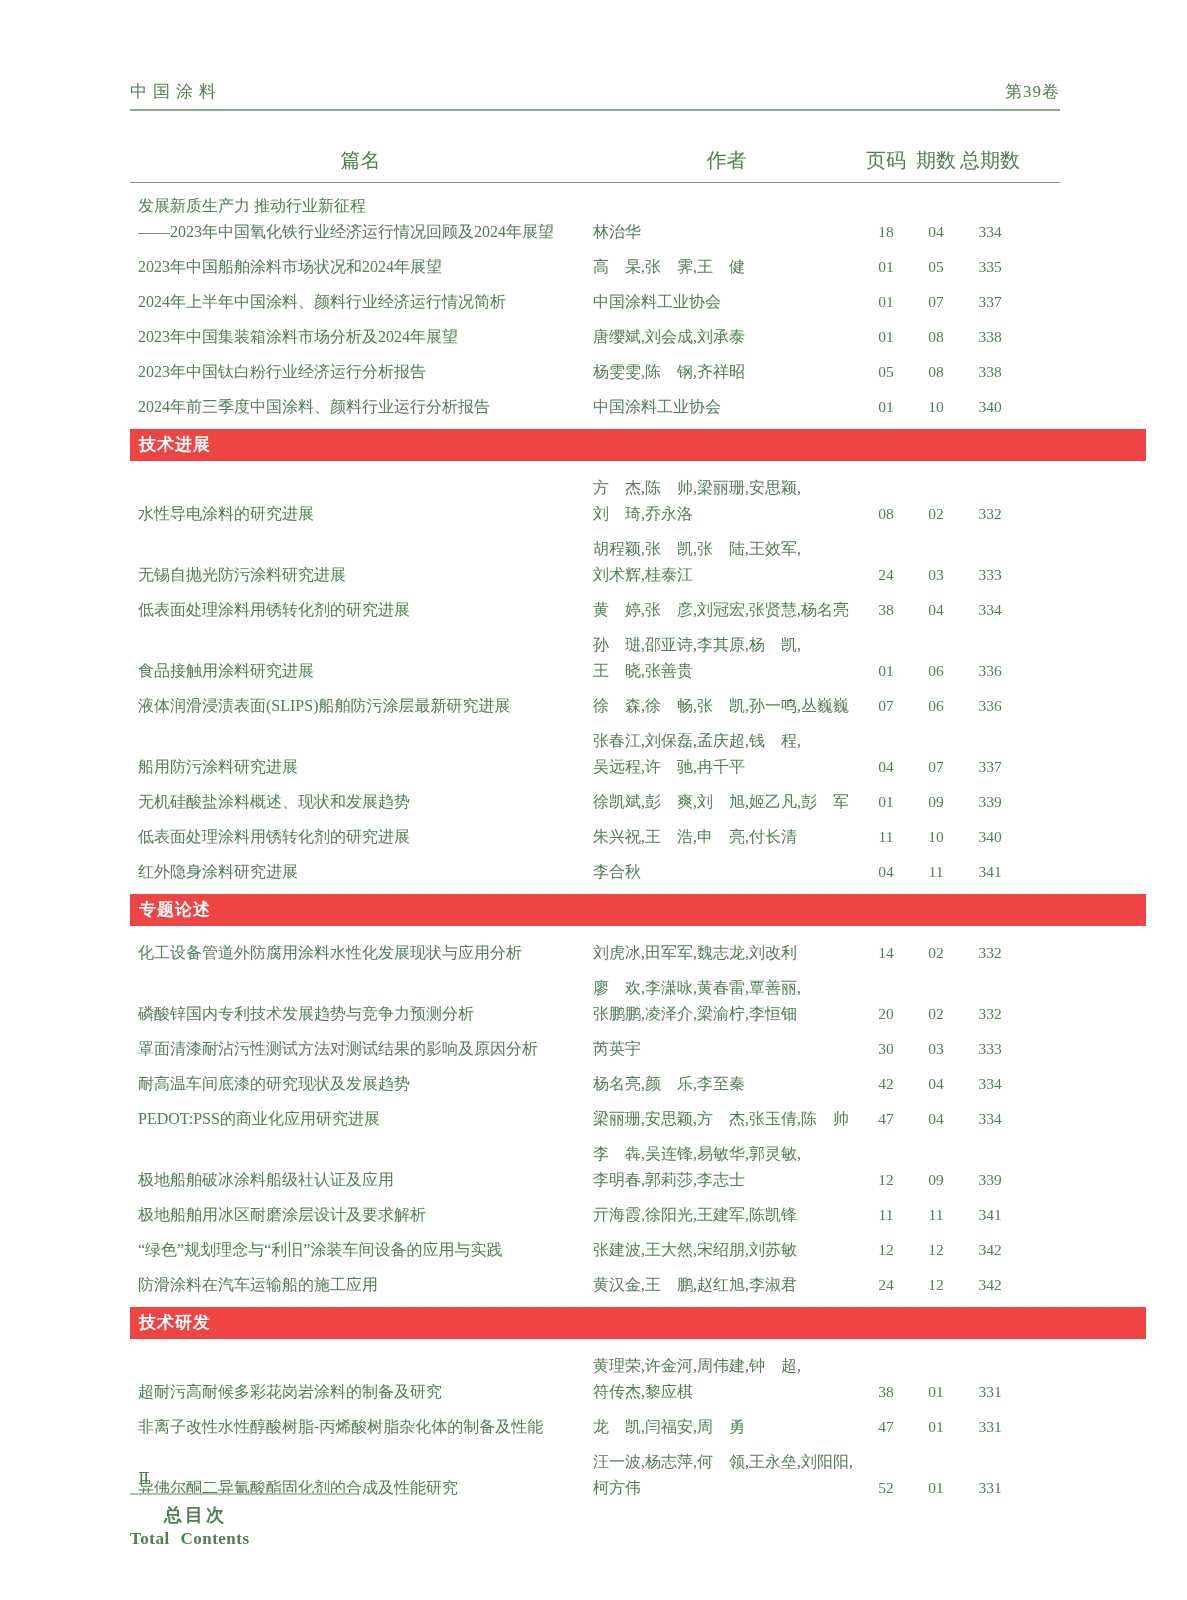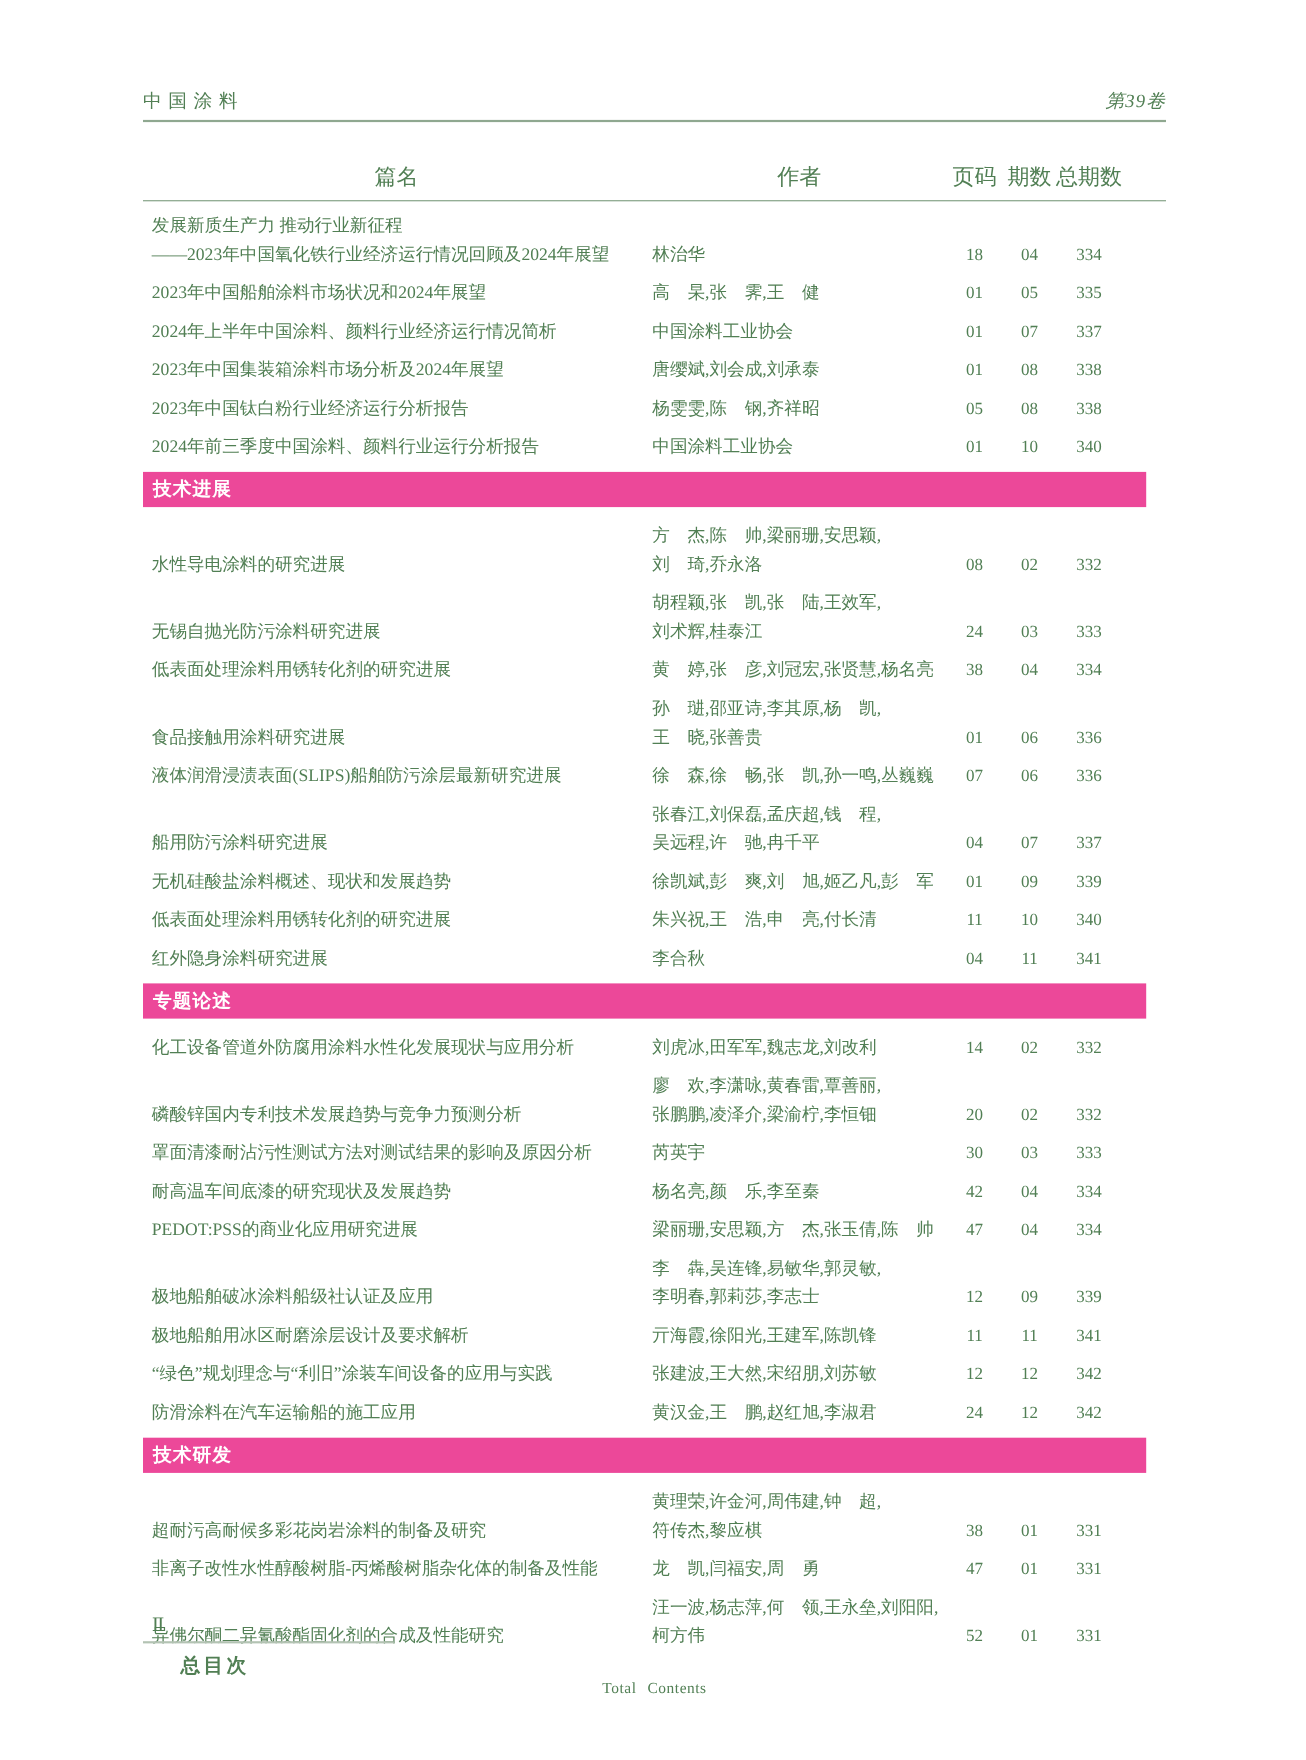--- a/index.html
+++ b/index.html
@@ -4,48 +4,48 @@
 <style>
   html,body{margin:0;padding:0;}
   body{
     width:1187px;height:1600px;position:relative;background:#ffffff;overflow:hidden;
     font-family:"Liberation Serif","DejaVu Serif",serif;
   }
   .page{position:absolute;left:130px;top:0;width:930px;height:1600px;color:#517f54;}
   
   .jheader{display:flex;justify-content:space-between;align-items:flex-end;padding-top:80px;font-size:17px;}
   .journal-name{letter-spacing:6px;}
-  .volume{letter-spacing:1px;font-style:italic;}
+  .volume{letter-spacing:1px;}
   .rule-top{height:2px;background:#8fa890;margin-top:6px;}
   
   .col-headers{display:flex;margin-top:36px;font-size:20px;padding-left:8px;padding-right:40px;}
   .rule-sub{height:1px;background:#7b9b7d;margin-top:8px;}
   
   .c-title{width:455px;padding-right:10px;box-sizing:border-box;}
   .c-author{flex:1;}
   .c-page{width:52px;text-align:center;}
   .c-issue{width:48px;text-align:center;}
   .c-total{width:60px;text-align:center;}
   .col-headers .c-title,.col-headers .c-author{text-align:center;}
   
   .toc-body{margin-top:10px;}
   .entry-row{display:flex;align-items:flex-end;padding-left:8px;padding-right:40px;
     margin-bottom:9px;font-size:16px;line-height:26px;}
   .entry-row .c-title,.entry-row .c-author{white-space:pre-line;}
   .entry-row .c-page,.entry-row .c-issue,.entry-row .c-total{font-size:15.5px;}
   
-  .section-bar{height:32px;line-height:32px;background:#ec4899;color:#ffffff;
-    font-weight:bold;font-size:17px;padding-left:9px;width:912px;box-sizing:border-box;
+  .section-bar{height:32px;line-height:32px;background:#ef4444;color:#ffffff;
+    font-weight:bold;font-size:17px;padding-left:9px;width:1016px;box-sizing:border-box;
     margin:6px 0 14px 0;letter-spacing:1px;}
   
   .pfooter{position:absolute;left:0;top:1468px;width:930px;}
   .page-number{font-size:17px;padding-left:8px;}
   .footer-rule{height:2px;background:#b3c3b3;width:228px;margin-top:4px;}
   .footer-cn{font-weight:bold;font-size:18px;letter-spacing:3px;margin-top:8px;margin-left:34px;}
-  .footer-en{font-weight:normal;font-size:14px;margin-top:2px;letter-spacing:0.5px;word-spacing:6px;text-align:center;}
+  .footer-en{font-weight:bold;font-size:17px;margin-top:2px;letter-spacing:0.5px;word-spacing:6px;}
 </style>
 </head>
 <body>
 
 <div class="page">
 
   <div class="jheader">
     <span class="journal-name">中国涂料</span>
     <span class="volume">第39卷</span>
   </div>

